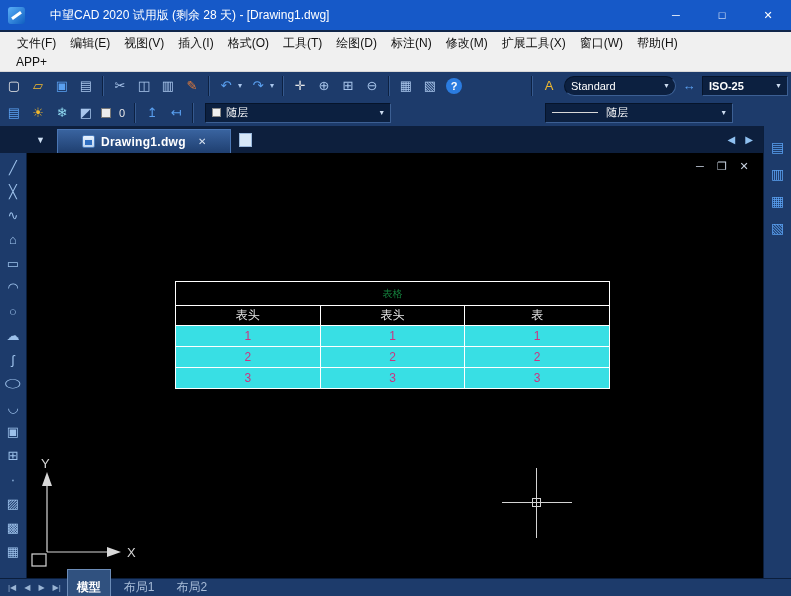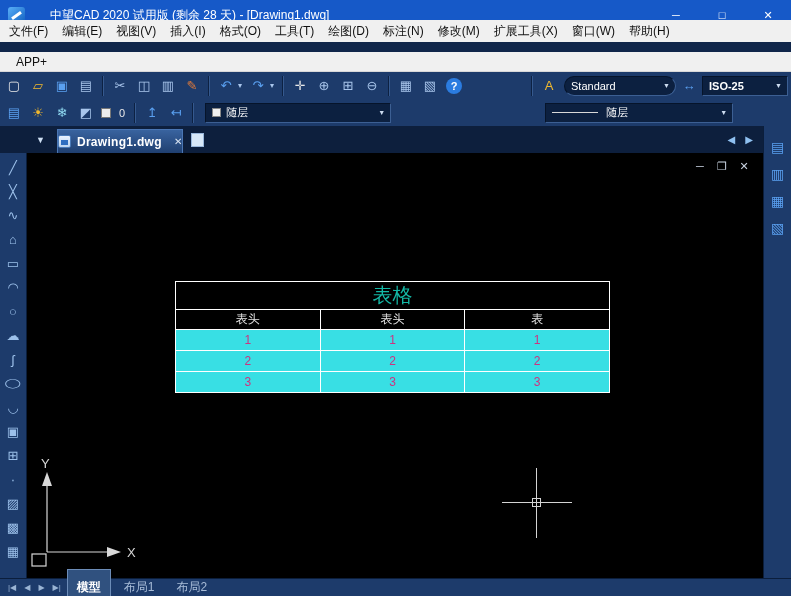--- a/index.html
+++ b/index.html
@@ -9,21 +9,21 @@
 
   
   .titlebar { position:absolute; left:0; top:0; width:100%; height:30px; background:#1659c8; display:flex; align-items:center; color:#fff;gap:18px; }
   .app-logo { width:17px; height:17px; margin:0 7px 0 8px; background:linear-gradient(135deg,#5ab0f8,#0f5ec0); border-radius:3px; position:relative; flex:0 0 auto; }
   .app-logo::after { content:""; position:absolute; left:3px; top:7px; width:11px; height:3px; background:#fff; transform:rotate(-35deg); }
   .title-text { font-size:12px; white-space:nowrap; }
   .win-btns { margin-left:auto; display:flex; height:100%; }
   .win-btn { width:46px; height:100%; display:flex; align-items:center; justify-content:center; font-size:11px; color:#fff; }
 
   
-  .menubar { position:absolute; top:20px; left:0; width:100%; height:22px; background:#f0f0f0; display:flex; align-items:center; padding-left:2px; font-size:12px; color:#111; }
+  .menubar { position:absolute; top:32px; left:0; width:100%; height:22px; background:#f0f0f0; display:flex; align-items:center; padding-left:10px; font-size:12px; color:#111; }
   .menu-item { padding:0 7px; height:100%; display:flex; align-items:center; white-space:nowrap; }
   .approw { position:absolute; top:52px; left:0; width:100%; height:20px; background:#f0f0f0; border-bottom:1px solid #d8d8d8; display:flex; align-items:center; padding-left:9px; font-size:12px; color:#111; }
 
   
   .toolbar { position:absolute; left:0; width:100%; background:#1d3b6b; display:flex; align-items:center; gap:2px; padding:0 3px; }
   .t1 { top:72px; height:27px; }
   .t2 { top:99px; height:27px; }
   .tbi { width:22px; height:22px; display:flex; align-items:center; justify-content:center; font-size:13px; color:#a9c6ec; flex:0 0 auto; }
   .tbi.caret { width:10px; font-size:8px; margin-left:-4px; }
   .c-yellow { color:#f0b82e; } .c-blue { color:#5aa0f0; } .c-orange { color:#e07a3a; } .c-cyan { color:#8fd8f0; } .c-white { color:#e8e8e8; }
@@ -38,21 +38,21 @@
   .swatch { width:10px; height:10px; background:#ececec; border:1px solid #777; flex:0 0 auto; margin:0 2px; }
   .layer-name { color:#e8e8e8; font-size:11px; padding:0 4px; }
   .combo-color { width:186px; margin-left:6px; }
   .color-chip { width:9px; height:9px; background:#f0f0f0; border:1px solid #888; margin-right:5px; flex:0 0 auto; }
   .combo-linetype { width:188px; margin-left:152px; }
   .lt-line { width:46px; height:1px; background:#d8d8d8; margin-right:8px; flex:0 0 auto; }
 
   
   .tabbar { position:absolute; top:126px; left:0; width:763px; height:27px; background:#0d1f3d; display:flex; align-items:flex-end; }
   .tab-menu-arrow { margin:0 0 8px 36px; font-size:9px; color:#cfe0f4; }
-  .doc-tab { height:24px; display:flex; align-items:center; background:linear-gradient(#39639f,#1f3f70); border:1px solid #4a76b4; border-bottom:none; padding:0 0; margin-left:12px; color:#fff; }
+  .doc-tab { height:24px; display:flex; align-items:center; background:linear-gradient(#39639f,#1f3f70); border:1px solid #4a76b4; border-bottom:none; padding:0 24px; margin-left:12px; color:#fff; }
   .dwg-icon { width:13px; height:13px; background:linear-gradient(#e8f2ff,#bcd4f0); border:1px solid #4a7ab8; border-radius:2px; margin-right:6px; position:relative; }
   .dwg-icon::after { content:""; position:absolute; left:2px; top:4px; width:7px; height:5px; background:#2f6ec0; }
   .doc-tab-label { font-size:12px; font-weight:bold; letter-spacing:0.3px; }
   .doc-tab-close { margin-left:12px; font-size:10px; color:#d9e4f2; }
   .new-tab { width:13px; height:14px; border:1px solid #9ab8dc; background:#d8e8f8; margin:0 0 6px 8px; }
   .tab-scrolls { margin-left:auto; margin-bottom:8px; display:flex; gap:10px; padding-right:10px; color:#8fc0f0; font-size:10px; }
 
   
   .left-palette { position:absolute; left:0; top:153px; width:27px; height:425px; background:#1d3b6b; border-right:1px solid #0b1e3c; display:flex; flex-direction:column; align-items:center; padding-top:2px; }
   .lp-icon { width:22px; height:24px; display:flex; align-items:center; justify-content:center; color:#9cc0ea; font-size:13px; flex:0 0 auto; }
@@ -60,21 +60,21 @@
   .right-palette { position:absolute; right:0; top:126px; width:28px; height:452px; background:#1d3b6b; border-left:1px solid #0b1e3c; display:flex; flex-direction:column; align-items:center; padding-top:12px; gap:9px; }
   .rp-icon { width:20px; height:18px; color:#5aa0f0; font-size:14px; display:flex; align-items:center; justify-content:center; flex:0 0 auto; }
 
   
   .canvas { position:absolute; left:27px; top:153px; width:736px; height:425px; background:#000; }
   .mdi-controls { position:absolute; top:7px; right:12px; display:flex; gap:8px; color:#c8d2e0; font-size:11px; }
   .mdi-controls span { width:14px; text-align:center; }
 
   .cad-table { position:absolute; left:148px; top:128px; width:435px; border-collapse:collapse; table-layout:fixed; }
   .cad-table td { border:1px solid #ffffff; text-align:center; overflow:hidden; }
-  .t-title td { height:24px; color:#14b8a6; font-size:20px; }
+  .t-title td { height:24px; color:#15803d; font-size:10px; }
   .t-head td { height:20px; color:#e5e5e5; font-size:12px; width:145px; }
   .t-data td { height:21px; background:#38dfe4; color:#cc3380; font-size:12px; }
 
   .ucs { position:absolute; left:2px; top:303px; }
   .ucs line, .ucs rect { stroke:#d8d8d8; stroke-width:1.2; fill:none; }
   .ucs polygon { fill:#d8d8d8; }
   .ucs text { fill:#d8d8d8; font-size:13px; font-family:"Liberation Sans","DejaVu Sans",sans-serif; }
 
   .crosshair { position:absolute; left:475px; top:315px; width:70px; height:70px; }
   .ch-h { position:absolute; left:0; top:34px; width:70px; height:1px; background:#d4d4d4; }

